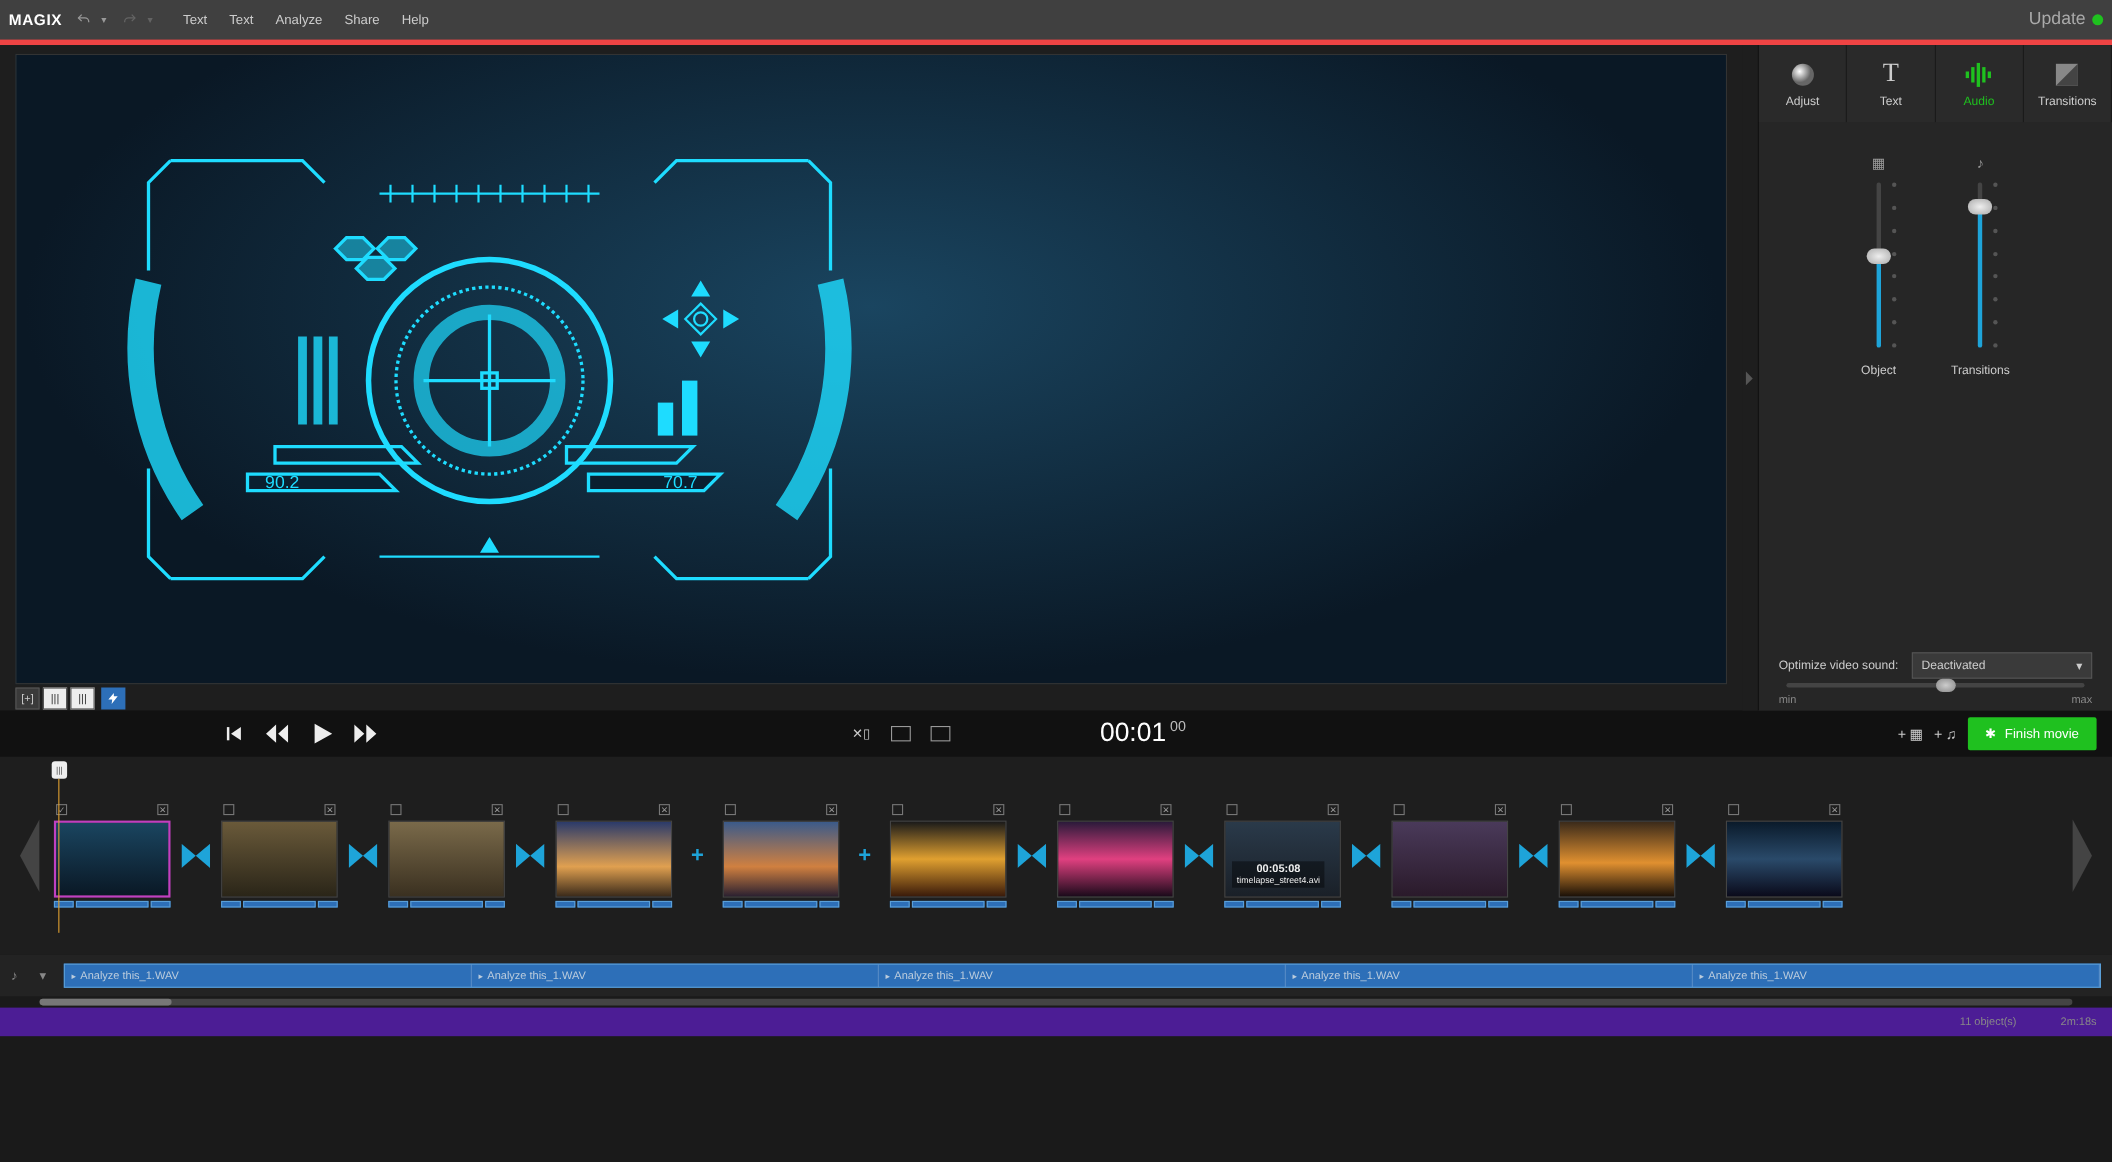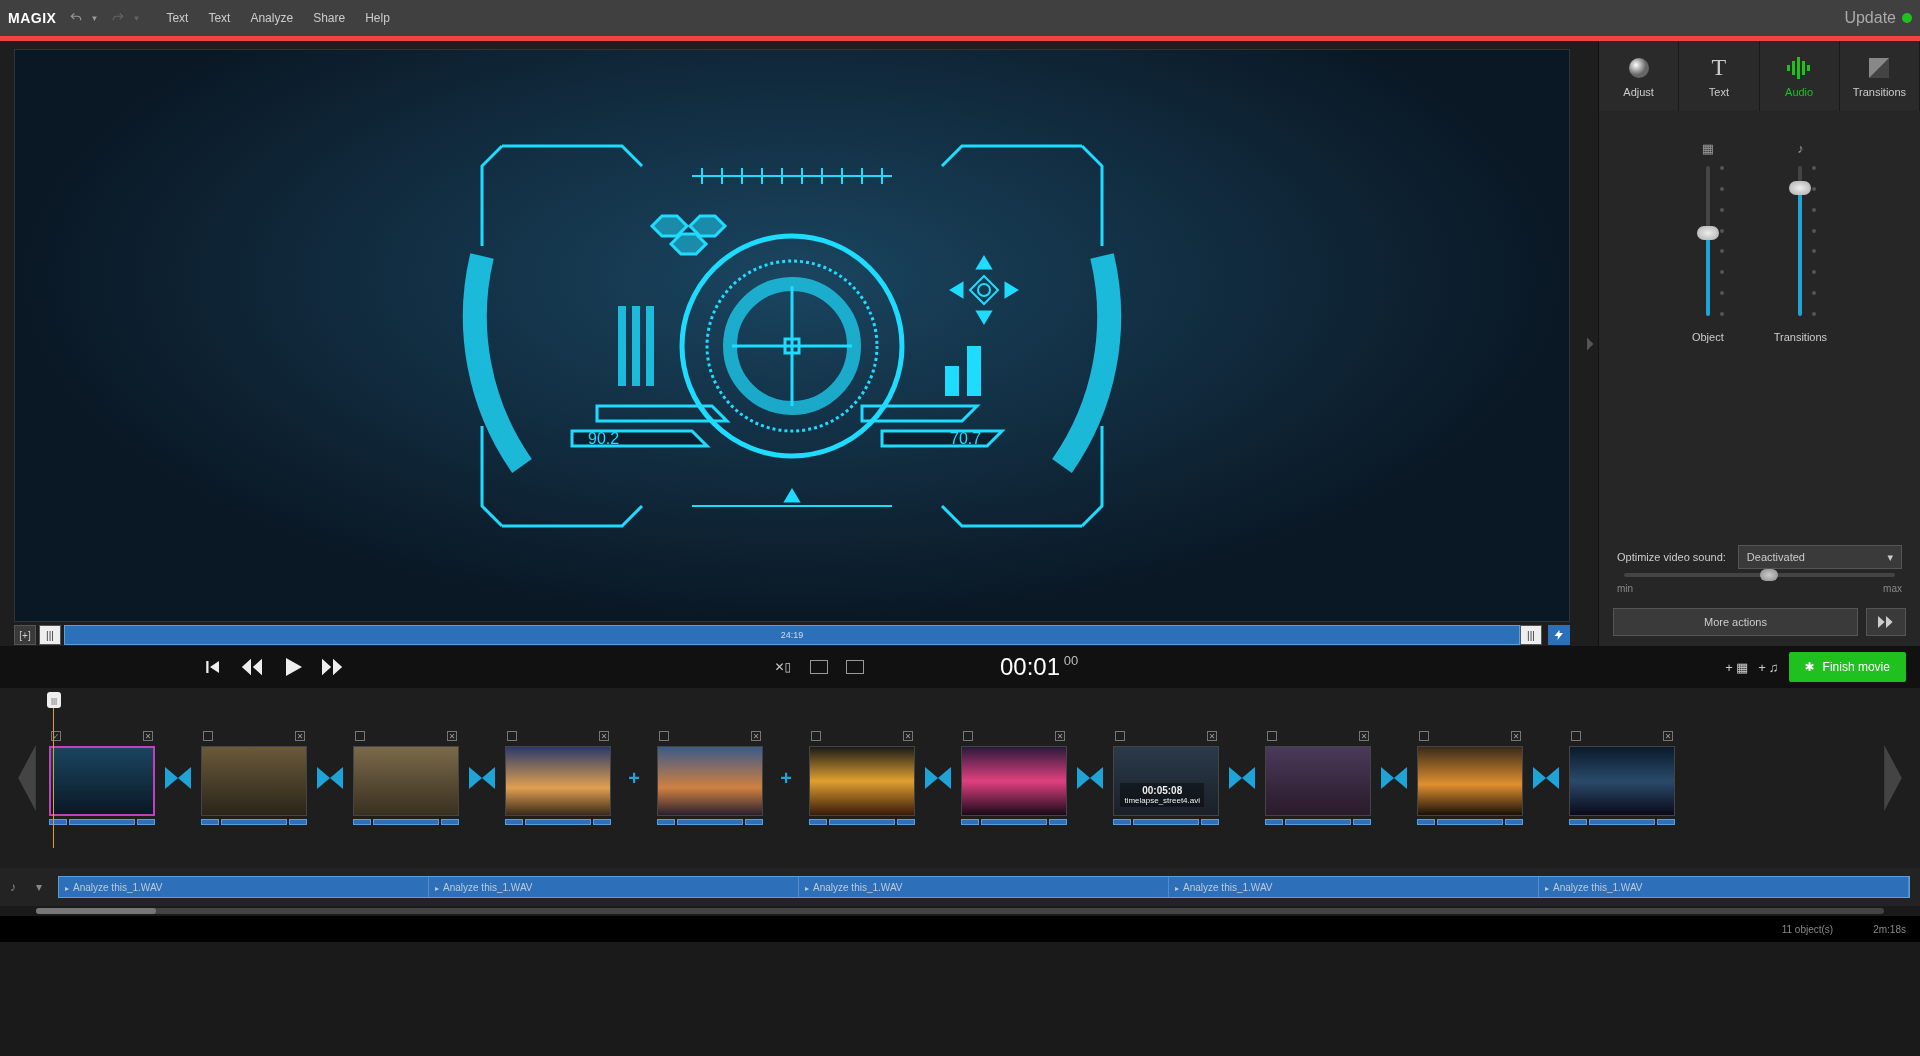--- a/index.html
+++ b/index.html
@@ -72,27 +72,27 @@
 .trans.plus{color:#1ea4d9;font-size:20px;font-weight:bold}
 .sb-playhead{position:absolute;top:4px;left:47px;width:14px;height:16px;background:#eee;border-radius:3px;z-index:5;display:flex;align-items:center;justify-content:center;font-size:8px;color:#555}
 .sb-playhead::after{content:"";position:absolute;top:16px;left:6px;width:1px;height:140px;background:#e0a030}
 .audio-lane{height:38px;background:#232323;display:flex;align-items:center;padding:0 10px;gap:8px}
 .audio-ico{width:18px;color:#888}
 .audio-chev{width:14px;color:#888;cursor:pointer}
 .audio-track{flex:1;height:22px;background:#2d6fb8;display:flex;position:relative;border:1px solid #5a9fd8}
 .audio-seg{flex:1;border-right:1px solid rgba(255,255,255,.2);display:flex;align-items:center;padding-left:6px;font-size:10px;color:#bcd}
 .audio-seg span{position:relative}
 .audio-seg span::before{content:"▸";margin-right:4px;font-size:8px}
-.status{height:26px;background:#000000;display:flex;align-items:center;padding:0 14px;font-size:10px;color:#888}
+.status{height:26px;background:#4c1d95;display:flex;align-items:center;padding:0 14px;font-size:10px;color:#888}
 .status-r{margin-left:auto;display:flex;gap:40px}
 .scrubber{height:10px;background:#1a1a1a;padding:2px 36px}
 .scrub-bar{height:6px;background:#444;border-radius:3px;position:relative}
 .scrub-thumb{position:absolute;left:0;width:120px;height:6px;background:#777;border-radius:3px}
 
-.hud{position:absolute;inset:0;display:flex;align-items:center;justify-content:center}
+.hud{position:absolute;inset:0;display:flex;align-items:center;}
 .hud-bg{position:absolute;inset:0;background:radial-gradient(ellipse at 50% 40%,#1a4560 0%,#0a1825 70%)}
 .hud svg{position:relative;z-index:2}
 .overlay-time{position:absolute;bottom:8px;right:14px;font-size:10px;color:#eee;z-index:3;display:flex;flex-direction:column;align-items:center;background:rgba(0,0,0,.4);padding:2px 4px}
 </style>
 </head>
 <body>
 
 <div class="top-bar">
   <div class="logo">MAGIX</div>
   <div class="tool-ico">
@@ -192,23 +192,20 @@
             <path d="M500 320 L615 320 L600 335 L500 335 Z" fill="none"></path>
           </g>
           <text x="226" y="358" fill="#1edcff" font-family="monospace" font-size="16">90.2</text>
           <text x="588" y="358" fill="#1edcff" font-family="monospace" font-size="16">70.7</text>
         </svg>
       </div>
     </div>
     <div class="track-area">
       <div class="track-btn">[+]</div>
       <div class="track-btn" style="background:#eee;color:#333">|||</div>
-      <div class="range-bar">
-        <div class="label">24:19</div>
-      </div>
       <div class="track-btn" style="background:#eee;color:#333">|||</div>
       <div class="bolt">
           <svg width="12" height="14" viewBox="0 0 24 24" fill="currentColor">
             <path d="M13 2L3 14h7l-1 8 11-14h-7l0-6z"></path>
           </svg>
         </div>
     </div>
   </div>
 
   <div style="width:14px;background:#1e1e1e;display:flex;align-items:center;justify-content:center;cursor:pointer">
@@ -306,28 +303,20 @@
         <span>▾</span>
       </div>
     </div>
     <div class="minmax">
       <div class="hslider"></div>
       <div class="hknob"></div>
       <span>min</span>
       <span>max</span>
     </div>
 
-    <div class="more-row">
-      <div class="more-btn">More actions</div>
-      <div class="sq-btn">
-          <svg width="16" height="12" viewBox="0 0 24 18" fill="currentColor">
-            <path d="M0 0l10 9L0 18zM12 0l10 9-10 9z"></path>
-          </svg>
-        </div>
-    </div>
   </div>
 </div>
 
 <div class="transport">
   <div class="t-left">
     <div class="t-ico">
         <svg width="18" height="18" viewBox="0 0 24 24" fill="currentColor">
           <rect x="3" y="4" width="3" height="16"></rect>
           <path d="M20 4v16L8 12z"></path>
         </svg>

